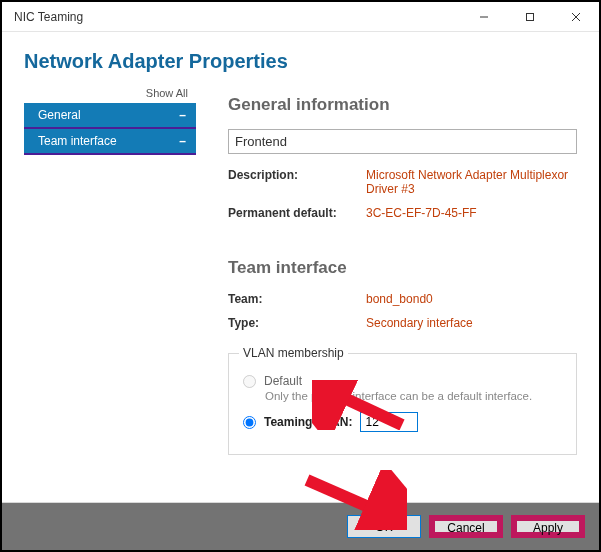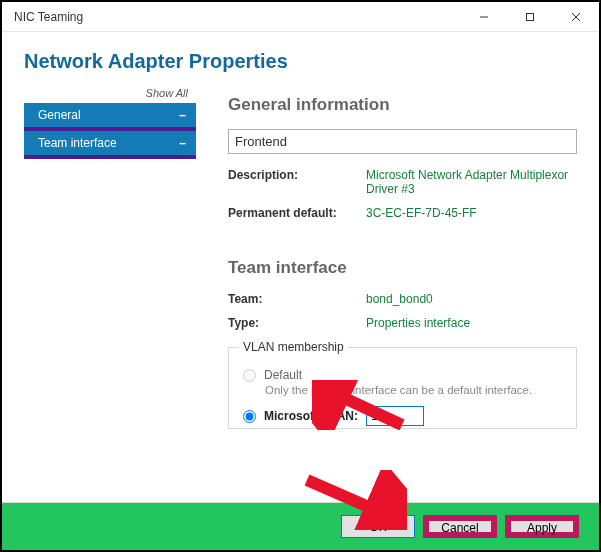--- a/index.html
+++ b/index.html
@@ -12,44 +12,44 @@
     .win-btn svg { width: 10px; height: 10px; }
 
     .content { display: flex; flex-direction: column; height: calc(100% - 30px); }
 
     .header { padding: 18px 22px 14px 22px; }
     .page-title { color: #14689c; font-size: 20px; font-weight: 700; }
 
     .body { display: flex; flex: 1; min-height: 0; padding: 0 0 0 22px; }
 
     .sidebar { width: 172px; flex-shrink: 0; }
-    .show-all { text-align: right; font-size: 11px; color: #555; padding: 0 8px 4px 0; font-style: italic; }
-    .nav-item { background: #137bb6; color: #fff; font-size: 12px; padding: 5px 10px 5px 14px; display: flex; justify-content: space-between; align-items: center; border-bottom: 4px solid #4c1d95; cursor: pointer; }
+    .show-all { text-align: right; font-size: 11px; color: #555; padding: 0 8px 4px 0; }
+    .nav-item { background: #137bb6; color: #fff; font-size: 12px; padding: 5px 10px 5px 14px; display: flex; justify-content: space-between; align-items: center; border-bottom: 2px solid #4c1d95; cursor: pointer; }
     .nav-item .minus { font-weight: bold; }
 
     .main { flex: 1; padding: 4px 22px 0 32px; overflow: auto; }
     .section-title { color: #666; font-size: 17px; font-weight: 700; margin: 4px 0 14px 0; }
 
     .name-box { border: 1px solid #b0b0b0; padding: 4px 6px; font-size: 13px; color: #333; width: 100%; margin-bottom: 14px; }
 
     .prop-row { display: flex; font-size: 12px; margin-bottom: 10px; }
     .prop-label { width: 138px; font-weight: 600; color: #333; flex-shrink: 0; }
-    .prop-value { color: #15803d; }
+    .prop-value { color: #c2410c; }
 
     .spacer { height: 24px; }
 
-    fieldset.vlan { border: 1px solid #d8d8d8; padding: 10px 10px 0 10px; font-size: 12px; margin-top: 10px; }
+    fieldset.vlan { border: 1px solid #d8d8d8; padding: 10px 10px 20px 10px; font-size: 12px; margin-top: 16px; }
     fieldset.vlan legend { padding: 0 4px; color: #333; font-size: 12px; }
     .radio-row { display: flex; align-items: center; margin: 4px 0 2px 4px; color: #666; }
     .radio-row input[type=radio] { margin-right: 8px; }
     .hint { color: #888; margin: 2px 0 10px 26px; font-size: 11.5px; }
     .radio-row.sel { color: #222; font-weight: 600; }
     .vlan-input { width: 58px; margin-left: 8px; border: 1px solid #0078d7; padding: 2px 4px; font-size: 12px; font-weight: 400; }
 
-    .footer { border-top: 1px solid #d8d8d8; background: #22c55e; height: 48px; display: flex; align-items: center; justify-content: flex-end; padding: 0 20px; gap: 8px; }
+    .footer { border-top: 1px solid #d8d8d8; background: #737373; height: 48px; display: flex; align-items: center; justify-content: flex-end; padding: 0 14px; gap: 8px; }
     .btn { min-width: 74px; height: 23px; font-size: 12px; background: #e1e1e1; border: 6px solid #be185d; cursor: pointer; }
     .btn.primary { border: 1px solid #0078d7; }
 
     .arrow { position: absolute; pointer-events: none; }
   </style>
 </head>
 <body>
 
 <div class="titlebar">
   <span class="titlebar-text">NIC Teaming</span>
@@ -107,33 +107,33 @@
       <div class="spacer"></div>
 
       <div class="section-title">Team interface</div>
 
       <div class="prop-row">
         <div class="prop-label">Team:</div>
         <div class="prop-value">bond_bond0</div>
       </div>
       <div class="prop-row">
         <div class="prop-label">Type:</div>
-        <div class="prop-value">Properties interface</div>
+        <div class="prop-value">Secondary interface</div>
       </div>
 
       <fieldset class="vlan">
         <legend>VLAN membership</legend>
         <label class="radio-row">
           <input type="radio" name="vlan" disabled="" style="">
           <span>Default</span>
         </label>
         <div class="hint">Only the primary interface can be a default interface.</div>
         <label class="radio-row sel">
           <input type="radio" name="vlan" checked="" style="">
-          <span>Microsoft VLAN:</span>
+          <span>Teaming VLAN:</span>
           <input type="text" class="vlan-input" value="12" style="">
         </label>
       </fieldset>
     </div>
   </div>
 
   <div class="footer">
     <button class="btn primary">OK</button>
     <button class="btn">Cancel</button>
     <button class="btn">Apply</button>

